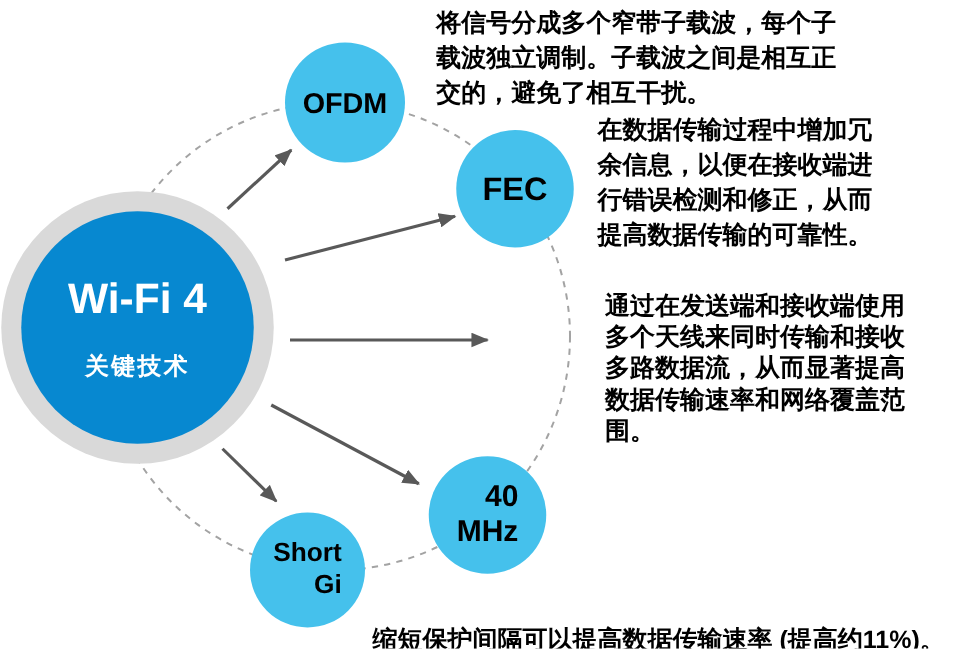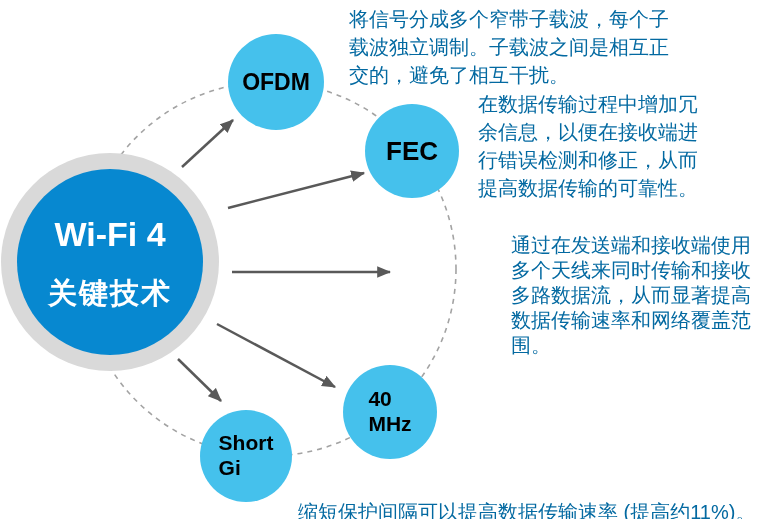--- a/index.html
+++ b/index.html
@@ -36,52 +36,53 @@
     display: flex;
     flex-direction: column;
     align-items: center;
     justify-content: center;
     gap: 28px;
     color: #ffffff;
     font-weight: bold;
     text-align: center;
   }
   .center-line1 { font-size: 34px; line-height: 1; }
-  .center-line2 { font-size: 29px; line-height: 1; letter-spacing: 2px; font-family: Liberation Serif, serif; }
+  .center-line2 { font-size: 19px; line-height: 1; letter-spacing: 2px; font-family: Liberation Serif, serif; }
   
   .node {
     position: absolute;
     border-radius: 50%;
     background: #45c1ec;
     display: flex;
     align-items: center;
     justify-content: center;
     z-index: 2;
     color: #000000;
     font-weight: bold;
-    text-align: left;
+    text-align: right;
     white-space: pre-line;
   }
   #node-ofdm    { left: 228px; top:  34px; width: 96px; height: 96px; font-size: 23px; }
   #node-fec     { left: 365px; top: 104px; width: 94px; height: 94px; font-size: 26px; }
   #node-mimo    { left: 410px; top: 232px; width: 92px; height: 92px; font-size: 23px; }
-  #node-40mhz   { left: 343px; top: 365px; width: 94px; height: 94px; font-size: 21px; line-height: 1.18; }
+  #node-40mhz   { left: 343px; top: 365px; width: 94px; height: 94px; font-size: 24px; line-height: 1.18; }
   #node-shortgi { left: 200px; top: 410px; width: 92px; height: 92px; font-size: 21px; line-height: 1.18; }
   
   .desc {
     position: absolute;
     z-index: 3;
-    color: #0369a1;
+    color: #000000;
     font-size: 20px;
     line-height: 28px;
     white-space: pre-line;
+    font-weight: bold;
   }
   #desc-ofdm    { left: 349px; top:   5px; width: 424px; }
   #desc-fec     { left: 478px; top:  90px; width: 292px; }
-  #desc-mimo    { left: 511px; top: 233px; width: 262px; line-height: 25px; }
+  #desc-mimo    { left: 484px; top: 233px; width: 262px; line-height: 25px; }
   #desc-40mhz   { left: 462px; top: 373px; width: 310px; line-height: 27px; }
   #desc-shortgi { left: 298px; top: 498px; width: 476px; }
 </style>
 </head>
 <body>
 
 <div class="canvas">
 
   <svg class="overlay" viewBox="0 0 774 519">
     <defs>

